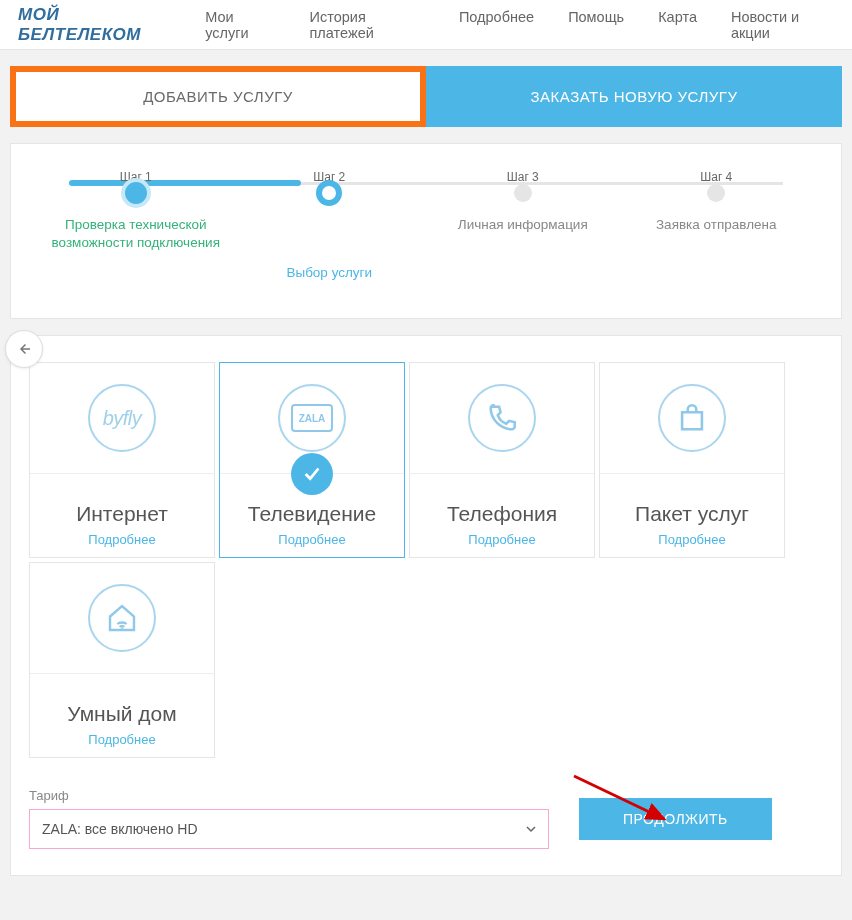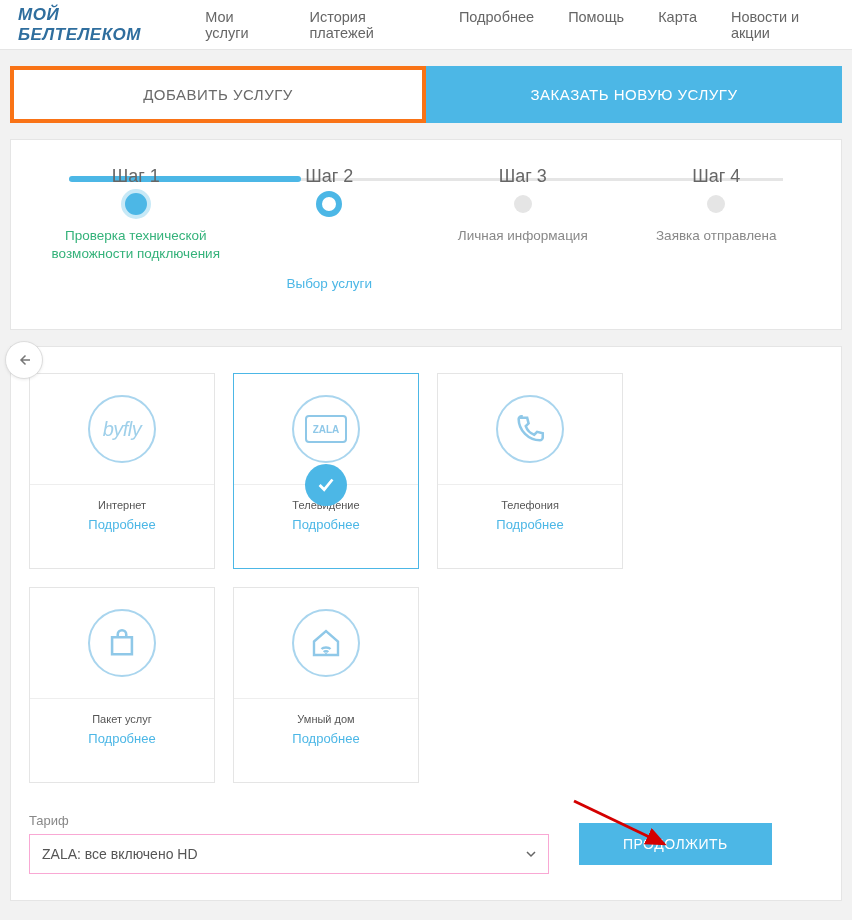--- a/index.html
+++ b/index.html
@@ -2,42 +2,42 @@
 <html><head>
 <meta charset="utf-8">
 <style>
 * { margin: 0; padding: 0; box-sizing: border-box; }
 body { font-family: Arial, Helvetica, sans-serif; background: #f2f2f2; color: #555; width: 852px; }
 .topbar { background: #fff; border-bottom: 1px solid #e5e5e5; display: flex; align-items: center; padding: 0 18px; height: 50px; }
 .logo { font-weight: bold; font-style: italic; color: #2f6e9e; font-size: 17px; letter-spacing: .5px; margin-right: 24px; }
 .nav { display: flex; gap: 34px; }
 .nav a { color: #666; text-decoration: none; font-size: 14.5px; cursor: pointer; }
 .tabs { display: flex; margin: 16px 10px 0 10px; }
-.tab { flex: 1; text-align: center; padding: 16px 0; font-size: 15px; letter-spacing: .5px; background: #fff; color: #6a6a6a; border: 4px solid #f97316; cursor: pointer; }
+.tab { flex: 1; text-align: center; padding: 16px 0; font-size: 15px; letter-spacing: .5px; background: #fff; color: #6a6a6a; border: 6px solid #f97316; cursor: pointer; }
 .tab.active { background: #4cb7e6; color: #fff; border-color: #4cb7e6; }
 .panel { background: #fff; border: 1px solid #e5e5e5; margin: 16px 10px; padding: 26px 18px 36px 18px; position: relative; }
 .steps { display: flex; justify-content: space-between; position: relative; margin: 0 10px; }
 .track { position: absolute; top: 38px; left: 7%; right: 7%; height: 3px; background: #e5e5e5; z-index: 0; }
 .track-fill { position: absolute; top: 36px; left: 7%; width: 28%; height: 6px; background: #4cb7e6; z-index: 1; border-radius: 3px; }
 .step { flex: 1; text-align: center; position: relative; z-index: 2; }
-.step-label-top { font-size: 18px; color: #666; margin-bottom: 8px; }
+.step-label-top { font-size: 12px; color: #666; margin-bottom: 0; }
 .dot { width: 18px; height: 18px; border-radius: 50%; background: #e5e5e5; display: inline-block; margin-bottom: 10px; }
 .step.done .dot { width: 22px; height: 22px; background: #4cb7e6; border: 4px solid #c7e9f7; box-sizing: content-box; margin-top: -6px; margin-bottom: 4px; }
 .step.active .dot { width: 14px; height: 14px; background: #fff; border: 6px solid #4cb7e6; box-sizing: content-box; margin-top: -4px; margin-bottom: 6px; }
 .step-label { font-size: 13.5px; color: #888; line-height: 1.35; }
 .step.done .step-label, .step.active .step-label { color: #34b27a; }
 .step.active .step-label { color: #4cb7e6; margin-top: 48px; }
 .back-btn { position: absolute; left: -6px; top: -6px; width: 38px; height: 38px; border-radius: 50%; background: #fff; border: 1px solid #ddd; display: flex; align-items: center; justify-content: center; cursor: pointer; box-shadow: 0 1px 3px rgba(0,0,0,.08); z-index: 5; }
 .section-title { font-size: 17px; color: #777; letter-spacing: .5px; margin-bottom: 22px; }
-.cards { display: flex; flex-wrap: wrap; gap: 18px; align-items: center; }
+.cards { display: flex; flex-wrap: wrap; gap: 4px; align-items: center; }
 .card { width: 186px; height: 196px; border: 1px solid #e5e5e5; display: flex; flex-direction: column; align-items: center; cursor: pointer; position: relative; }
 .card .icon-area { height: 110px; display: flex; align-items: center; justify-content: center; width: 100%; }
 .card.selected { border: 1px solid #4cb7e6; }
 .card .divider { width: 100%; height: 1px; background: #eee; }
-.card-title { font-size: 11px; color: #555; margin-top: 14px; }
+.card-title { font-size: 21px; color: #555; margin-top: 28px; }
 .card-more { font-size: 13px; color: #4cb7e6; margin-top: 6px; }
 .check-badge { position: absolute; top: 90px; left: 50%; transform: translateX(-50%); width: 42px; height: 42px; border-radius: 50%; background: #4cb7e6; display: flex; align-items: center; justify-content: center; }
 .circle-ico { width: 68px; height: 68px; border: 2px solid #a9d5ee; border-radius: 50%; display: flex; align-items: center; justify-content: center; color: #7bbfe4; }
 .byfly-text { font-size: 20px; color: #9fd0ea; font-style: italic; letter-spacing: -.5px; }
 .bottom-row { display: flex; align-items: center; gap: 30px; margin-top: 30px; position: relative; }
 .tariff-group { flex: 1; max-width: 520px; }
 .field-label { font-size: 13px; color: #888; margin-bottom: 6px; }
 .select { width: 100%; height: 40px; border: 1px solid #f9a8d4; background: #fff; padding: 0 12px; display: flex; align-items: center; justify-content: space-between; cursor: pointer; }
 .select-text { font-size: 14px; color: #555; }
 .continue-btn { background: #4cb7e6; color: #fff; border: none; height: 42px; padding: 0 44px; font-size: 14px; letter-spacing: .5px; cursor: pointer; }

